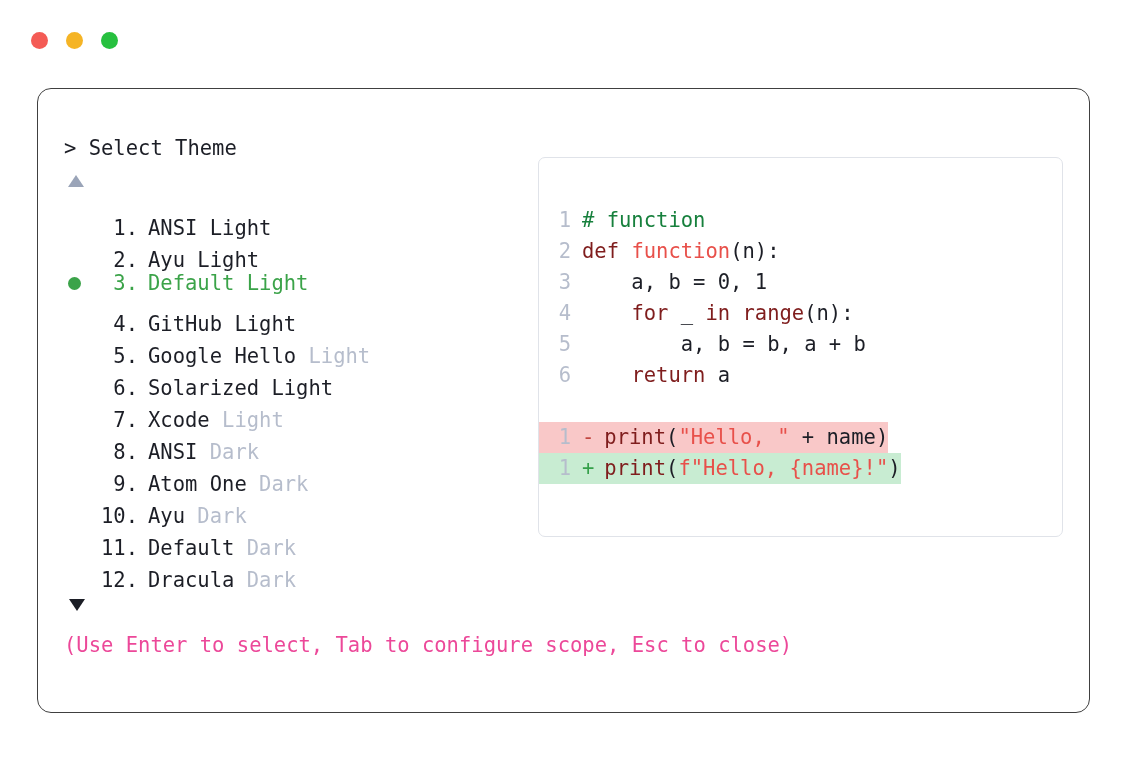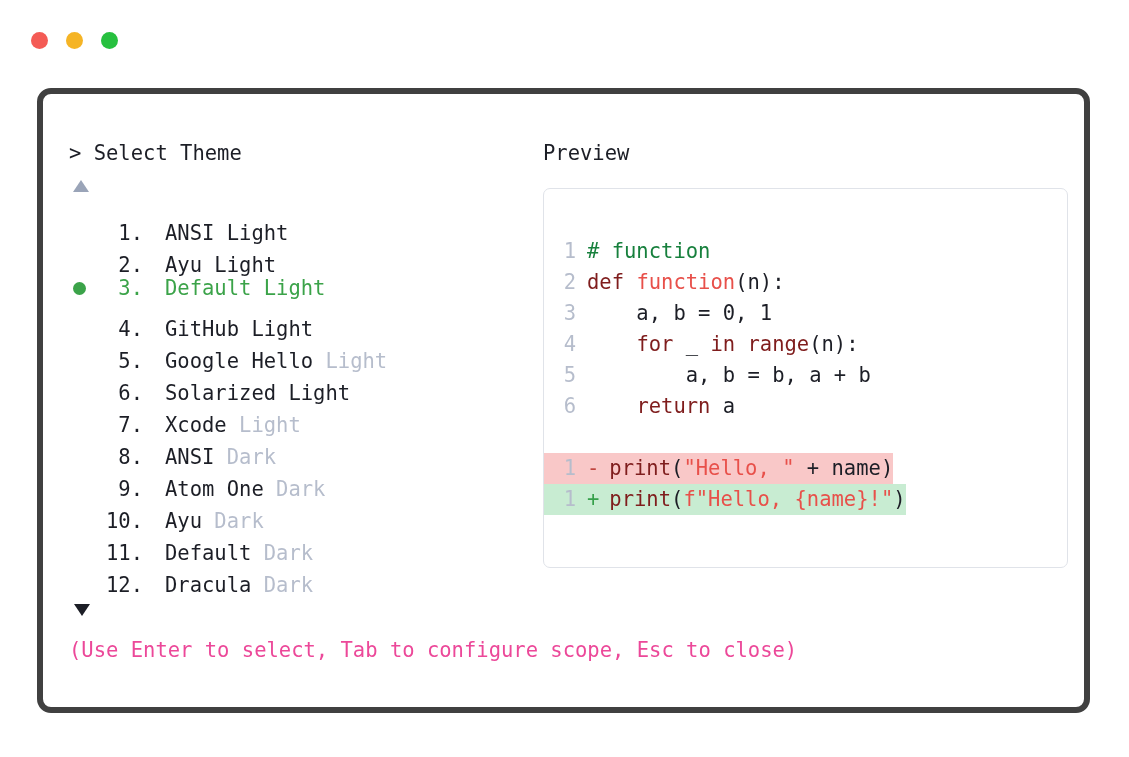--- a/index.html
+++ b/index.html
@@ -33,21 +33,21 @@
   .dot-max    { background: #27c03f; }
 
   
   .card {
     position: absolute;
     left: 37px;
     top: 88px;
     width: 1053px;
     height: 625px;
     box-sizing: border-box;
-    border: 6px solid #404040;
+    border: 1px solid #404040;
     border-radius: 14px;
     background: #ffffff;
   }
 
   .columns {
     position: absolute;
     left: 0; top: 0;
     width: 100%;
     height: 100%;
   }
@@ -109,21 +109,21 @@
     height: 13px;
     border-radius: 50%;
     background: #3ba349;
   }
   .row-index {
     flex: 0 0 44px;
     text-align: right;
     color: #1c1e26;
   }
   .row-name {
-    margin-left: 22px;
+    margin-left: 10px;
     color: #1c1e26;
   }
   .row-suffix {
     color: #1c1e26;
   }
   .row-suffix.muted {
     color: #b6bdcc;
   }
   .theme-row.selected .row-index,
   .theme-row.selected .row-name,
@@ -237,21 +237,20 @@
           <div class="theme-row"><div class="bullet-slot"></div><span class="row-index">10.</span><span class="row-name">Ayu</span><span class="row-suffix muted"> Dark</span></div>
           <div class="theme-row"><div class="bullet-slot"></div><span class="row-index">11.</span><span class="row-name">Default</span><span class="row-suffix muted"> Dark</span></div>
           <div class="theme-row"><div class="bullet-slot"></div><span class="row-index">12.</span><span class="row-name">Dracula</span><span class="row-suffix muted"> Dark</span></div>
         </div>
       <div class="scroll-arrow down"></div>
     </div>
 
     <div class="help-text">(Use Enter to select, Tab to configure scope, Esc to close)</div>
 
     <div class="right-col">
-      <div class="panel-title">Preview</div>
       <div class="code-panel">
         <div class="code-inner" id="code-inner">
             <div class="code-line"><span class="ln">1</span><span class="code-text"><span class="tok-comment"># function</span></span></div>
             <div class="code-line"><span class="ln">2</span><span class="code-text"><span class="tok-keyword">def </span><span class="tok-fn">function</span><span class="tok-plain">(n):</span></span></div>
             <div class="code-line"><span class="ln">3</span><span class="code-text"><span class="tok-plain">    a, b = 0, 1</span></span></div>
             <div class="code-line"><span class="ln">4</span><span class="code-text"><span class="tok-plain">    </span><span class="tok-keyword">for </span><span class="tok-plain">_ </span><span class="tok-keyword">in </span><span class="tok-keyword">range</span><span class="tok-plain">(n):</span></span></div>
             <div class="code-line"><span class="ln">5</span><span class="code-text"><span class="tok-plain">        a, b = b, a + b</span></span></div>
             <div class="code-line"><span class="ln">6</span><span class="code-text"><span class="tok-plain">    </span><span class="tok-keyword">return </span><span class="tok-plain">a</span></span></div>
             <div class="code-gap"></div>
             <div class="diff-line removed"><span class="ln">1</span><span class="diff-marker">-</span><span class="code-text"><span class="tok-keyword">print</span><span class="tok-plain">(</span><span class="tok-string">"Hello, "</span><span class="tok-plain"> + name)</span></span></div>

